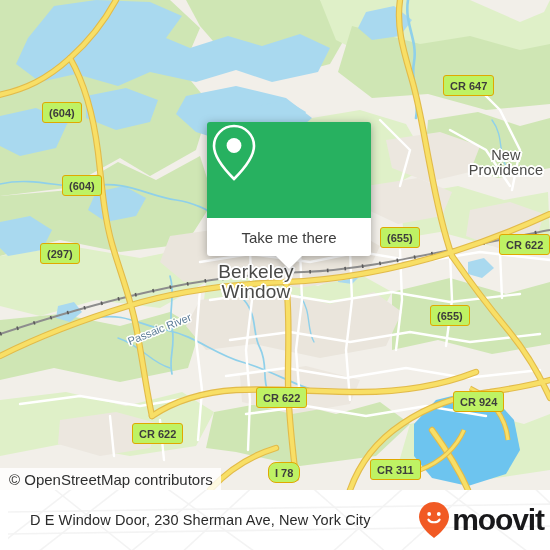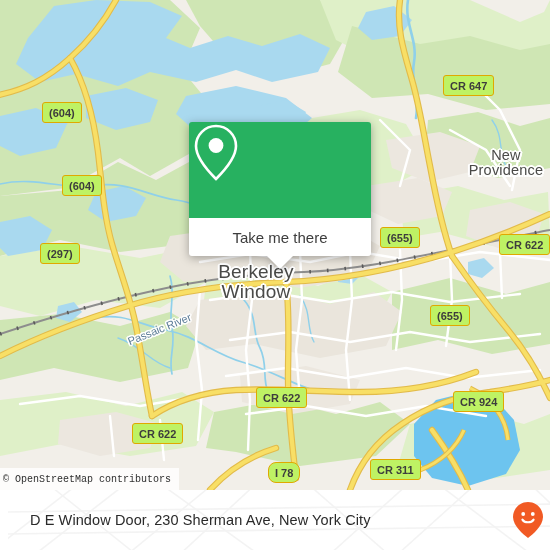--- a/index.html
+++ b/index.html
@@ -23,35 +23,35 @@
     text-shadow:-1.2px -1.2px 0 #fff,1.2px -1.2px 0 #fff,-1.2px 1.2px 0 #fff,1.2px 1.2px 0 #fff,
                 0 1.6px 0 #fff,0 -1.6px 0 #fff,1.6px 0 0 #fff,-1.6px 0 0 #fff;
     pointer-events:none;font-family:"Liberation Sans",sans-serif;}
 
   
   .shield{position:absolute;background:#bef264;border:1.6px solid #e0a800;border-radius:3px;
     color:#3d3d3d;font-size:11px;font-weight:700;font-family:"Liberation Sans",sans-serif;
     padding:3px 6px 2px;line-height:14px;white-space:nowrap;box-sizing:border-box;}
 
   
-  .card{position:absolute;left:189px;top:122px;width:182px;
+  .card{position:absolute;left:207px;top:122px;width:164px;
         filter:drop-shadow(0 2px 5px rgba(0,0,0,.32));}
   .card-top{background:#27b160;height:96px;border-radius:3px 3px 0 0;
         display:flex;align-items:center;justify-content:center;}
   .card-foot{background:#fff;height:38px;border-radius:0 0 3px 3px;
         display:flex;align-items:center;justify-content:center;}
   .card-foot span{font-size:15px;color:#3d3d3d;font-family:"Liberation Sans",sans-serif;}
   .card-tail{position:absolute;left:50%;bottom:-13px;margin-left:-13px;width:0;height:0;
         border-left:13px solid transparent;border-right:13px solid transparent;
         border-top:13px solid #fff;}
 
   
   .attrib{position:absolute;left:0;top:468px;height:22px;display:flex;align-items:center;
-     padding:0 8px 0 3px;background:rgba(255,255,255,.80);
-     font-size:10px;color:#2f2f2f;font-family:Liberation Mono, monospace;white-space:nowrap;}
+     padding:0 8px 0 9px;background:rgba(255,255,255,.80);
+     font-size:15px;color:#2f2f2f;font-family:Liberation Sans, sans-serif;white-space:nowrap;}
 
   
   .footer{position:absolute;left:0;top:490px;width:550px;height:60px;background:#fff;overflow:hidden;margin-left:8px;}
   .footer-wm{position:absolute;left:0;top:0;width:550px;height:60px;opacity:.30;}
   .footer-row{position:relative;display:flex;align-items:center;height:60px;padding:0 14px 0 22px;box-sizing:border-box;}
   .footer-title{font-size:14.5px;color:#2a2a2a;white-space:nowrap;font-family:"Liberation Sans",sans-serif;letter-spacing:.1px;}
   .brand{margin-left:auto;display:flex;align-items:center;gap:2px;}
   .brand-word{font-size:30px;font-weight:700;color:#18181a;letter-spacing:-1.1px;
      font-family:"Liberation Sans",sans-serif;line-height:30px;}
 </style>
@@ -253,16 +253,17 @@
     </svg>
     <div class="footer-row">
       <div class="footer-title">D E Window Door, 230 Sherman Ave, New York City</div>
       <div class="brand">
         <svg width="32" height="38" viewBox="0 0 32 38">
           <path d="M16 1 C7.7 1 1 7.7 1 16 C1 25 12 34 16 37 C20 34 31 25 31 16 C31 7.7 24.3 1 16 1 Z" fill="#f15a24"></path>
           <circle cx="11.2" cy="13" r="1.9" fill="#fff"></circle>
           <circle cx="20.8" cy="13" r="1.9" fill="#fff"></circle>
           <path d="M10.4 18.6 C12.6 22.2 19.4 22.2 21.6 18.6" stroke="#fff" stroke-width="2.1" fill="none" stroke-linecap="round"></path>
         </svg>
+        <span class="brand-word">moovit</span>
       </div>
     </div>
   </div>
 </div>
 
 </body></html>

